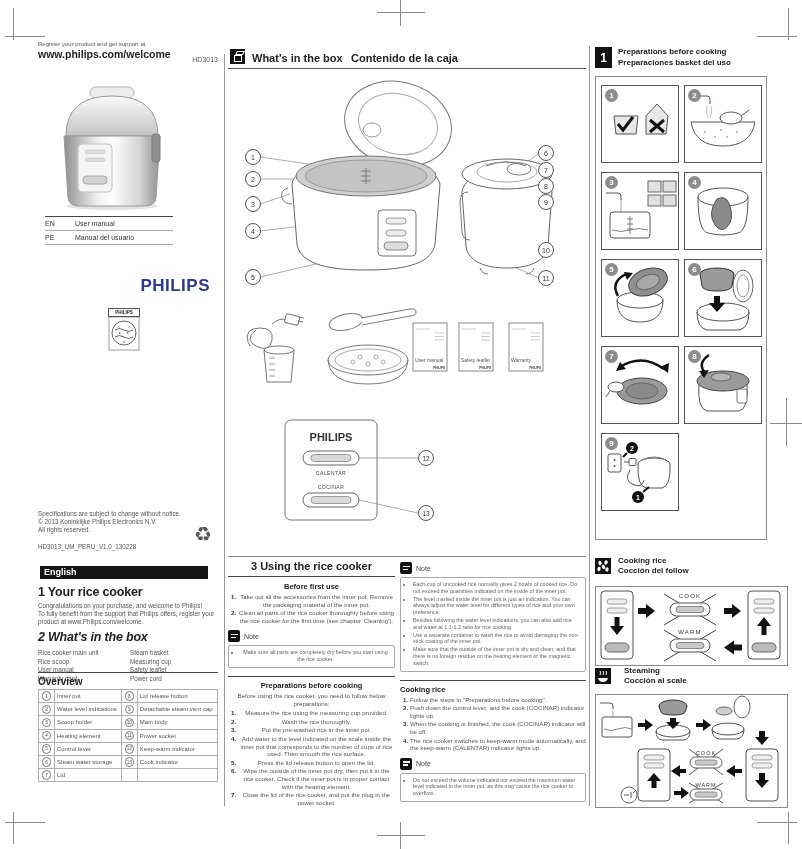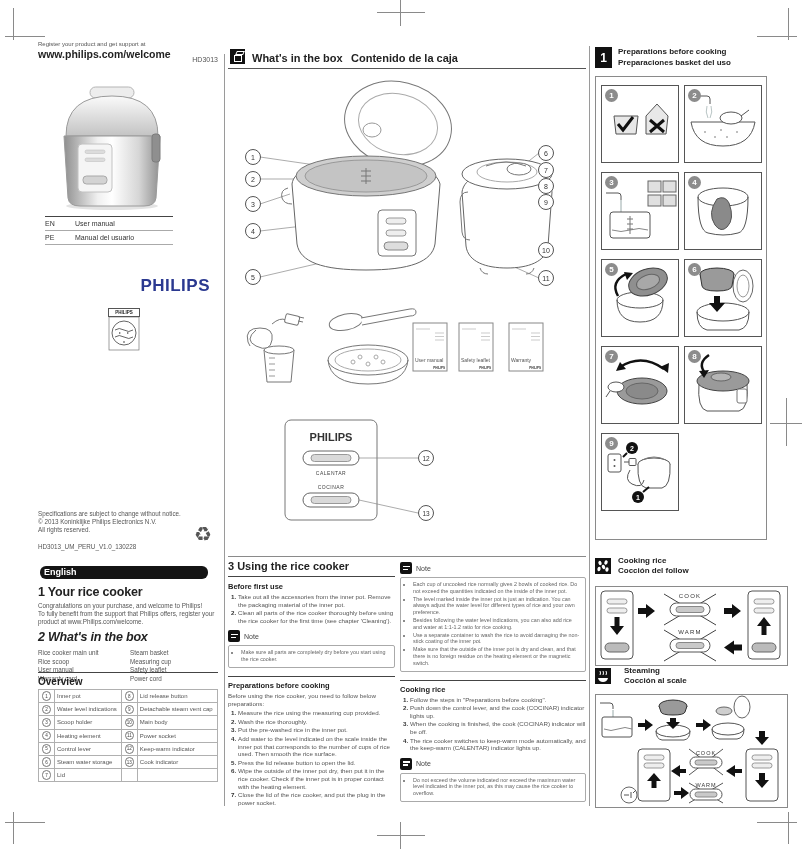--- a/index.html
+++ b/index.html
@@ -15,21 +15,21 @@
   .langrow{display:flex;border-bottom:0.8px solid #aaa;height:13px;align-items:center;}
   .langrow .code{width:30px;}
   .wordmark{left:38px;top:276px;width:172px;text-align:right;font-size:17px;font-weight:bold;
             color:#2b3990;letter-spacing:0.5px;}
   .shield{left:108px;top:308px;width:32px;}
   .shield .sname{border:1px solid #555;font-size:4.5px;font-weight:bold;text-align:center;color:#222;padding:1px 0;}
   .specs{left:38px;top:510px;font-size:6.3px;color:#555;line-height:8px;}
   .doccode{left:38px;top:543px;font-size:6.3px;color:#555;}
   .recycle{left:194px;top:522px;font-size:20px;color:#555;font-family:"DejaVu Sans",sans-serif;}
   .langbar{left:40px;top:566px;width:168px;height:13px;background:#141414;color:#fff;
-           font-size:9px;font-weight:bold;line-height:13px;padding-left:4px;box-sizing:border-box;border-radius:6px;}
+           font-size:9px;font-weight:bold;line-height:13px;padding-left:4px;box-sizing:border-box;}
   .sec-title{font-size:12.5px;font-weight:bold;color:#222;letter-spacing:-0.2px;}
   .s1t{left:38px;top:585px;}
   .s1b{left:38px;top:602px;width:178px;font-size:6.3px;color:#555;line-height:8px;}
   .s2t{left:38px;top:630px;font-style:italic;}
   .s2items{left:38px;top:649px;width:180px;font-size:6.3px;color:#555;line-height:8.5px;}
   .s2items .r{display:flex;}
   .s2items .c1{width:92px;}
   .ovh{left:38px;top:672px;width:180px;border-top:1.1px solid #444;padding-top:3px;
        font-size:10px;font-weight:bold;color:#222;}
   .ovtable{left:38px;top:689px;width:180px;border-collapse:collapse;font-size:6px;color:#555;}
@@ -40,21 +40,21 @@
   
   .vdiv{position:absolute;width:1px;background:#9a9a9a;}
   .midhead{left:228px;top:49px;width:358px;height:19px;border-bottom:1px solid #555;}
   .boxicon{position:absolute;left:2px;top:0px;width:15px;height:15px;background:#111;}
   .boxicon:before{content:'';position:absolute;left:4px;top:6px;width:6px;height:5px;border:1px solid #fff;}
   .boxicon:after{content:'';position:absolute;left:6px;top:2px;width:6px;height:2px;border:1px solid #fff;transform:skewX(-25deg);}
   .mh{position:absolute;top:3px;font-size:11px;font-weight:bold;color:#222;}
   .mhen{left:24px;} .mhes{left:123px;}
   .middiv{left:228px;top:556px;width:358px;height:1px;background:#8a8a8a;}
   
-  .usageL{left:228px;top:560px;width:167px;}
+  .usageL{left:228px;top:560px;width:167px;text-align:center;}
   .usageR{left:400px;top:560px;width:186px;}
   .u-title{font-size:11px;font-weight:bold;color:#222;border-bottom:1.2px solid #444;padding-bottom:4px;margin:0 0 5px 0;}
   .subhead{font-size:7.5px;font-weight:bold;color:#222;margin:5px 0 2px 0;}
   .subhead.ruled{border-top:1.2px solid #444;padding-top:4px;margin-top:8px;}
   .body-sm{font-size:6.2px;color:#555;line-height:7.6px;margin:1px 0;}
   ol.steps{margin:2px 0 3px 0;padding-left:10px;font-size:6.2px;color:#555;line-height:7.6px;}
   ol.steps li{margin-bottom:1px;}
   ol.steps li::marker{font-weight:bold;color:#333;}
   .notehead{display:flex;align-items:center;gap:4px;margin-top:6px;}
   .noteicon{width:12px;height:12px;background:#111;border-radius:2px;position:relative;flex:0 0 auto;}

